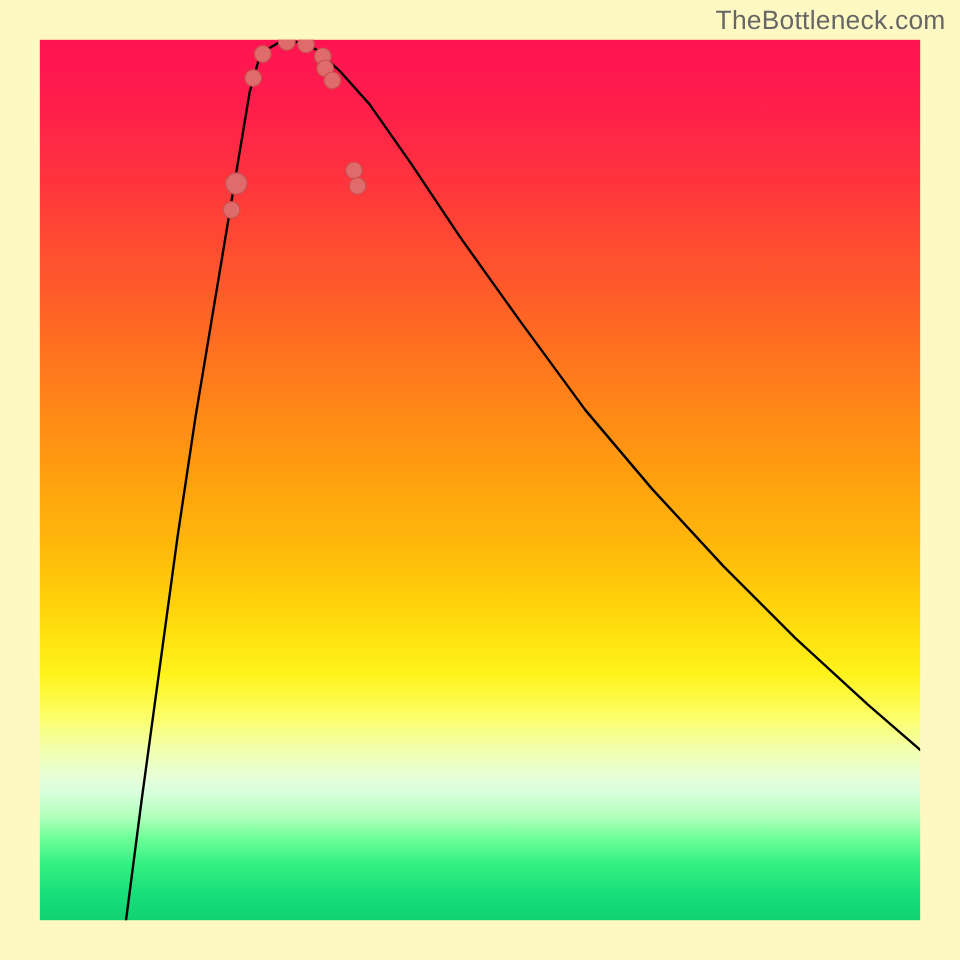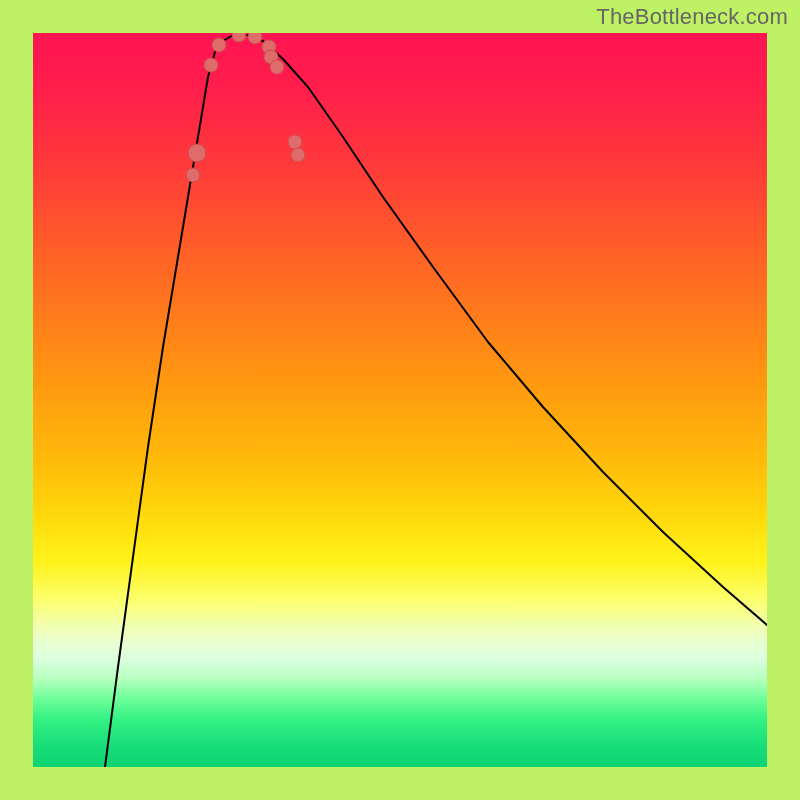--- a/index.html
+++ b/index.html
@@ -7,21 +7,21 @@
     padding: 0;
     width: 800px;
     height: 800px;
     background: #000000;
     overflow: hidden;
   }
   .canvas {
     position: relative;
     width: 800px;
     height: 800px;
-    background: #bef264;
+    background: #fef9c3;
   }
   .watermark {
     position: absolute;
     top: 4px;
     right: 12px;
     font-family: Arial, Helvetica, sans-serif;
     font-size: 22px;
     font-weight: 500;
     color: #666666;
     letter-spacing: 0.2px;

